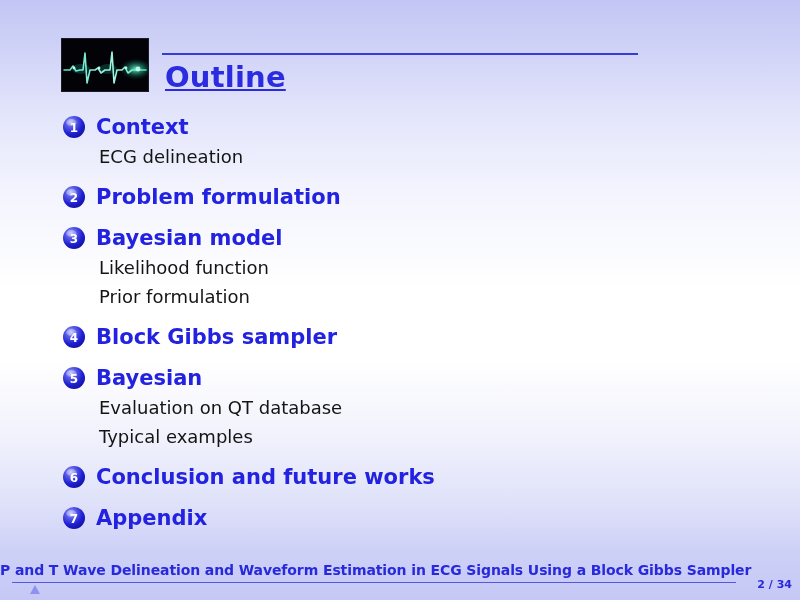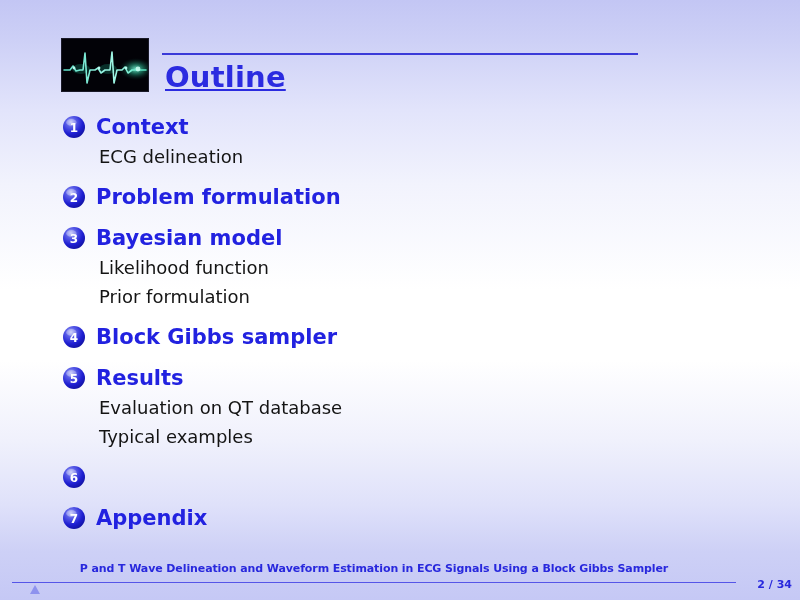--- a/index.html
+++ b/index.html
@@ -147,21 +147,21 @@
     border-top: 1px solid #5555e8;
   }
 
   #footer-title {
     position: absolute;
     left: 0;
     top: 10px;
     width: 748px;
     text-align: center;
     font-family: "DejaVu Sans", sans-serif;
-    font-size: 11px;
+    font-size: 14px;
     font-weight: bold;
     color: #2828dd;
     white-space: nowrap;
     letter-spacing: -0.1px;
   }
 
   #page-number {
     position: absolute;
     right: 8px;
     top: 26px;
@@ -320,21 +320,21 @@
                   <stop offset="28%" stop-color="#5b5fe8"></stop>
                   <stop offset="68%" stop-color="#1f1fd2"></stop>
                   <stop offset="100%" stop-color="#11119e"></stop>
                 </radialGradient>
               </defs>
               <circle cx="12" cy="12" r="11" fill="url(#sph4"></circle>
               <ellipse cx="9.4" cy="7.4" rx="5.2" ry="3.3" fill="#ffffff" opacity="0.30"></ellipse>
               <text x="12" y="16.6" text-anchor="middle" font-family="DejaVu Sans, sans-serif" font-size="12" font-weight="bold" fill="#ffffff">5</text>
             </svg>
           </div>
-          <div class="section-title">Results</div>
+          <div class="section-title">Bayesian</div>
         </div>
         <div class="subitem">Evaluation on QT database</div>
         <div class="subitem">Typical examples</div>
         <div class="gap-after"></div>
       </div>
       <div class="section">
         <div class="section-head">
           <div class="bullet">
             <svg width="24" height="24" viewBox="0 0 24 24" xmlns="http://www.w3.org/2000/svg">
               <defs>
@@ -343,20 +343,21 @@
                   <stop offset="28%" stop-color="#5b5fe8"></stop>
                   <stop offset="68%" stop-color="#1f1fd2"></stop>
                   <stop offset="100%" stop-color="#11119e"></stop>
                 </radialGradient>
               </defs>
               <circle cx="12" cy="12" r="11" fill="url(#sph5"></circle>
               <ellipse cx="9.4" cy="7.4" rx="5.2" ry="3.3" fill="#ffffff" opacity="0.30"></ellipse>
               <text x="12" y="16.6" text-anchor="middle" font-family="DejaVu Sans, sans-serif" font-size="12" font-weight="bold" fill="#ffffff">6</text>
             </svg>
           </div>
+          <div class="section-title">Conclusion and future works</div>
         </div>
         <div class="gap-after"></div>
       </div>
       <div class="section">
         <div class="section-head">
           <div class="bullet">
             <svg width="24" height="24" viewBox="0 0 24 24" xmlns="http://www.w3.org/2000/svg">
               <defs>
                 <radialGradient id="sph6" cx="0.36" cy="0.28" r="0.78">
                   <stop offset="0%" stop-color="#b9bdf7"></stop>

